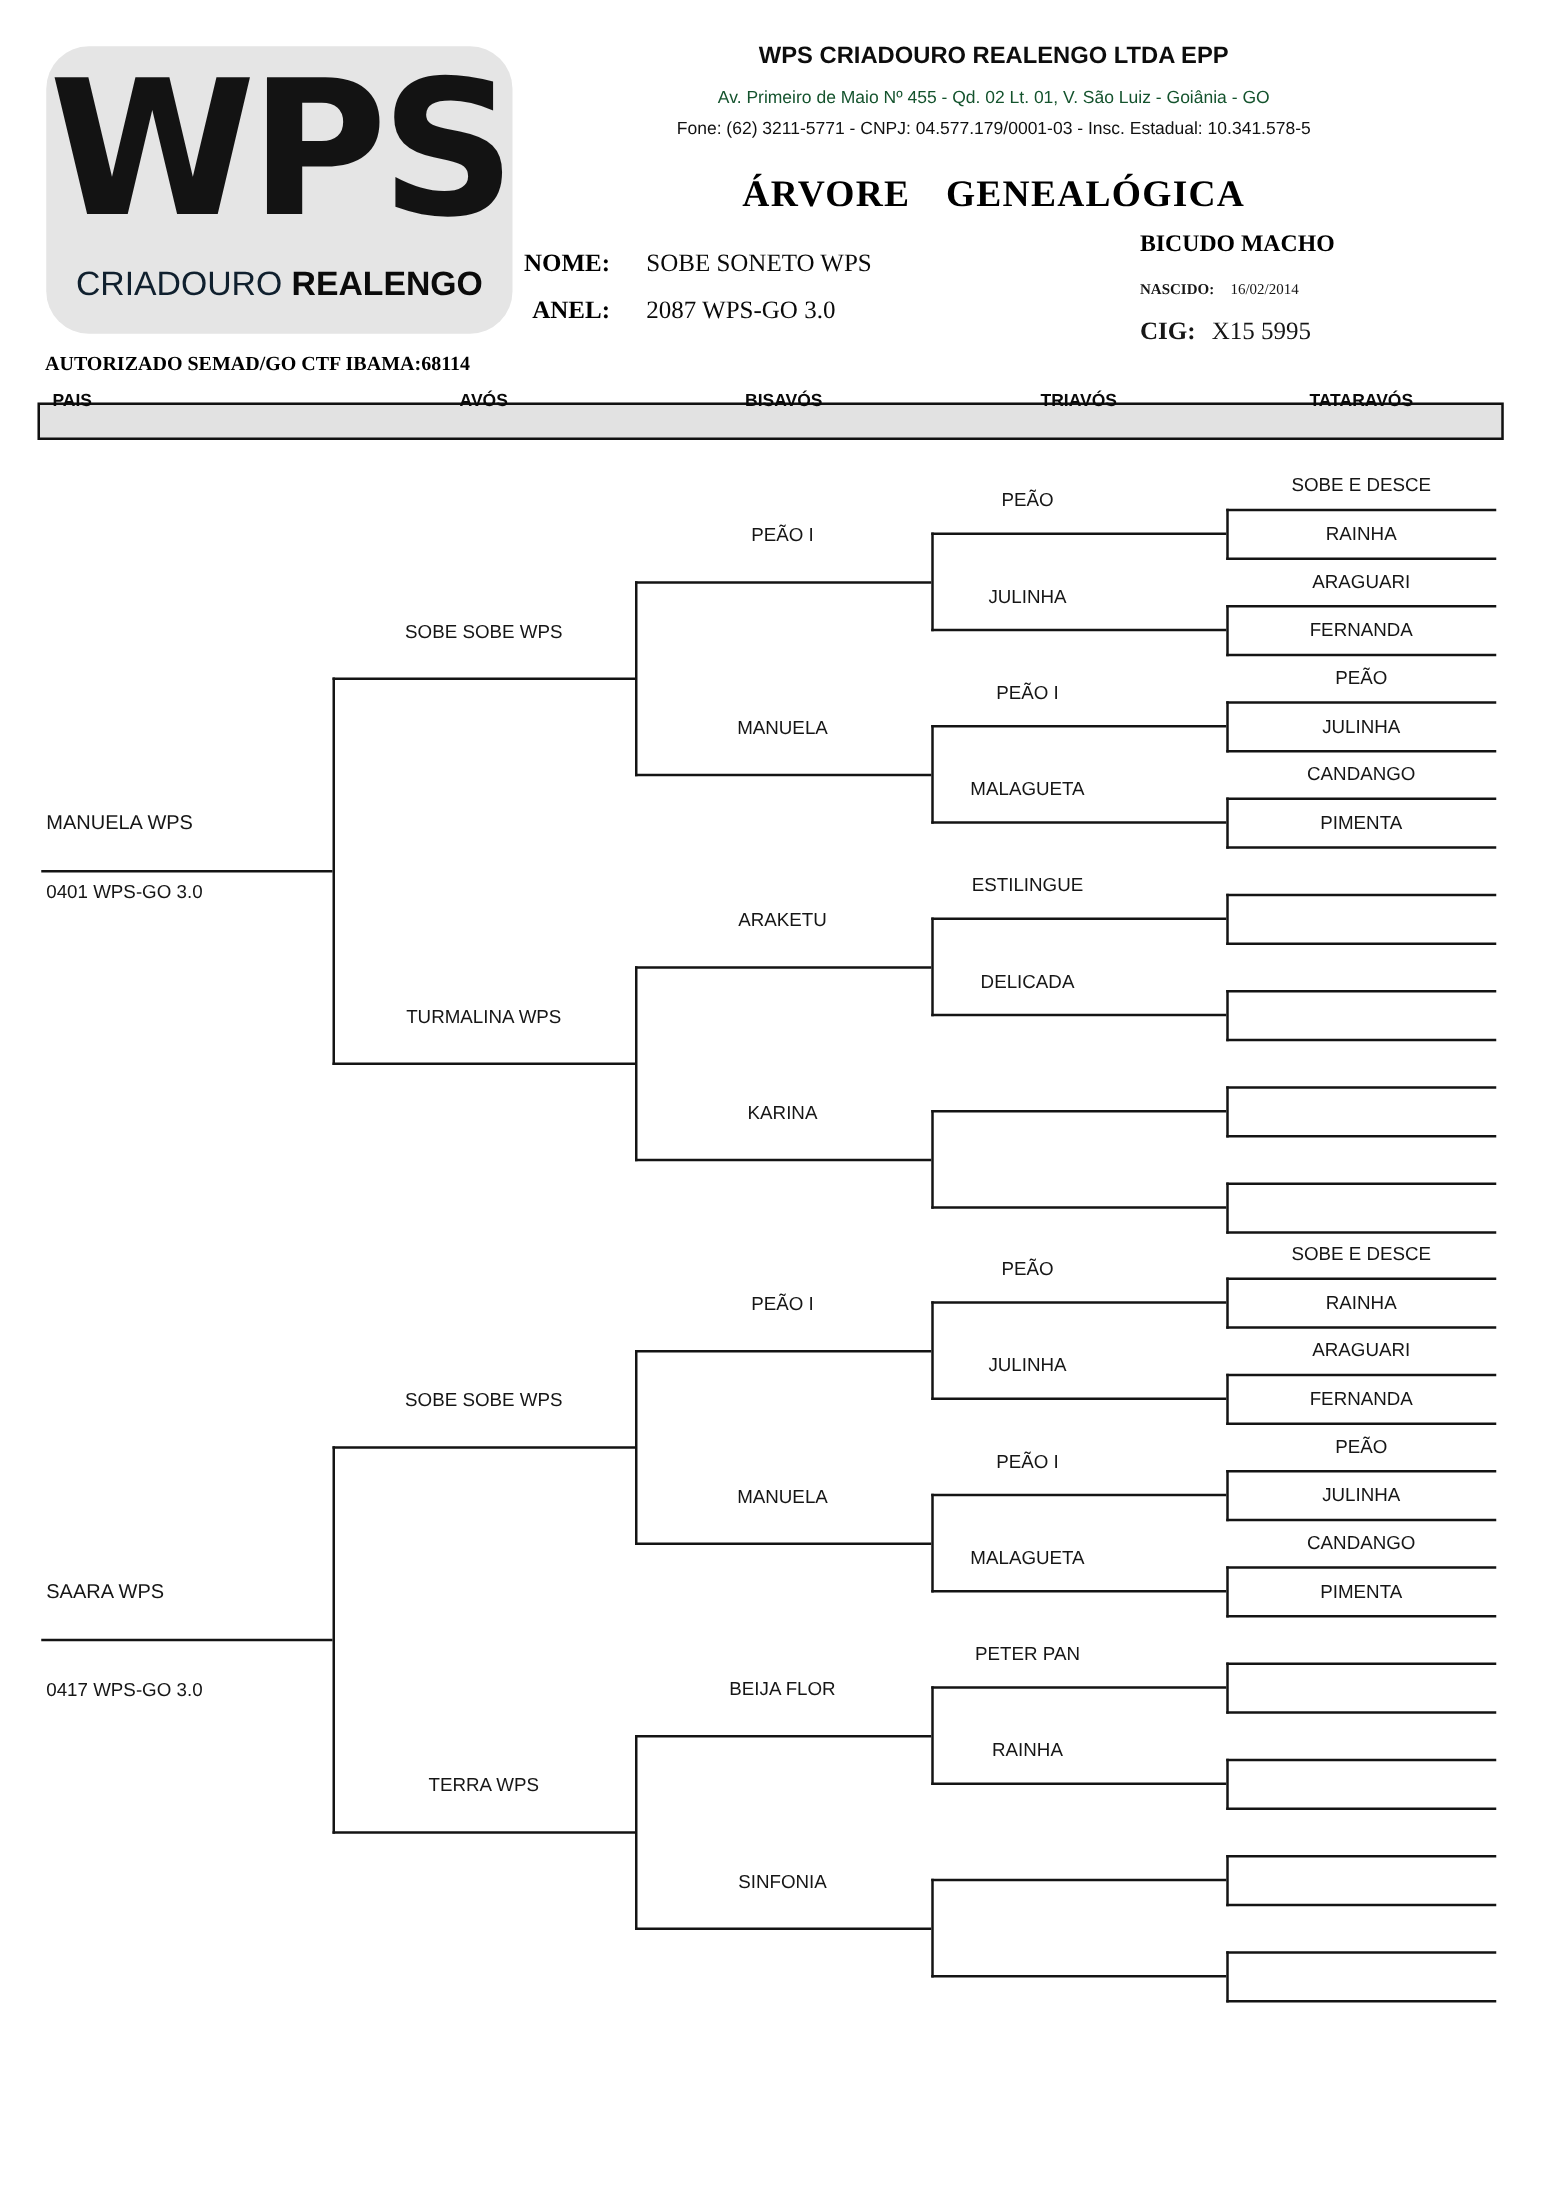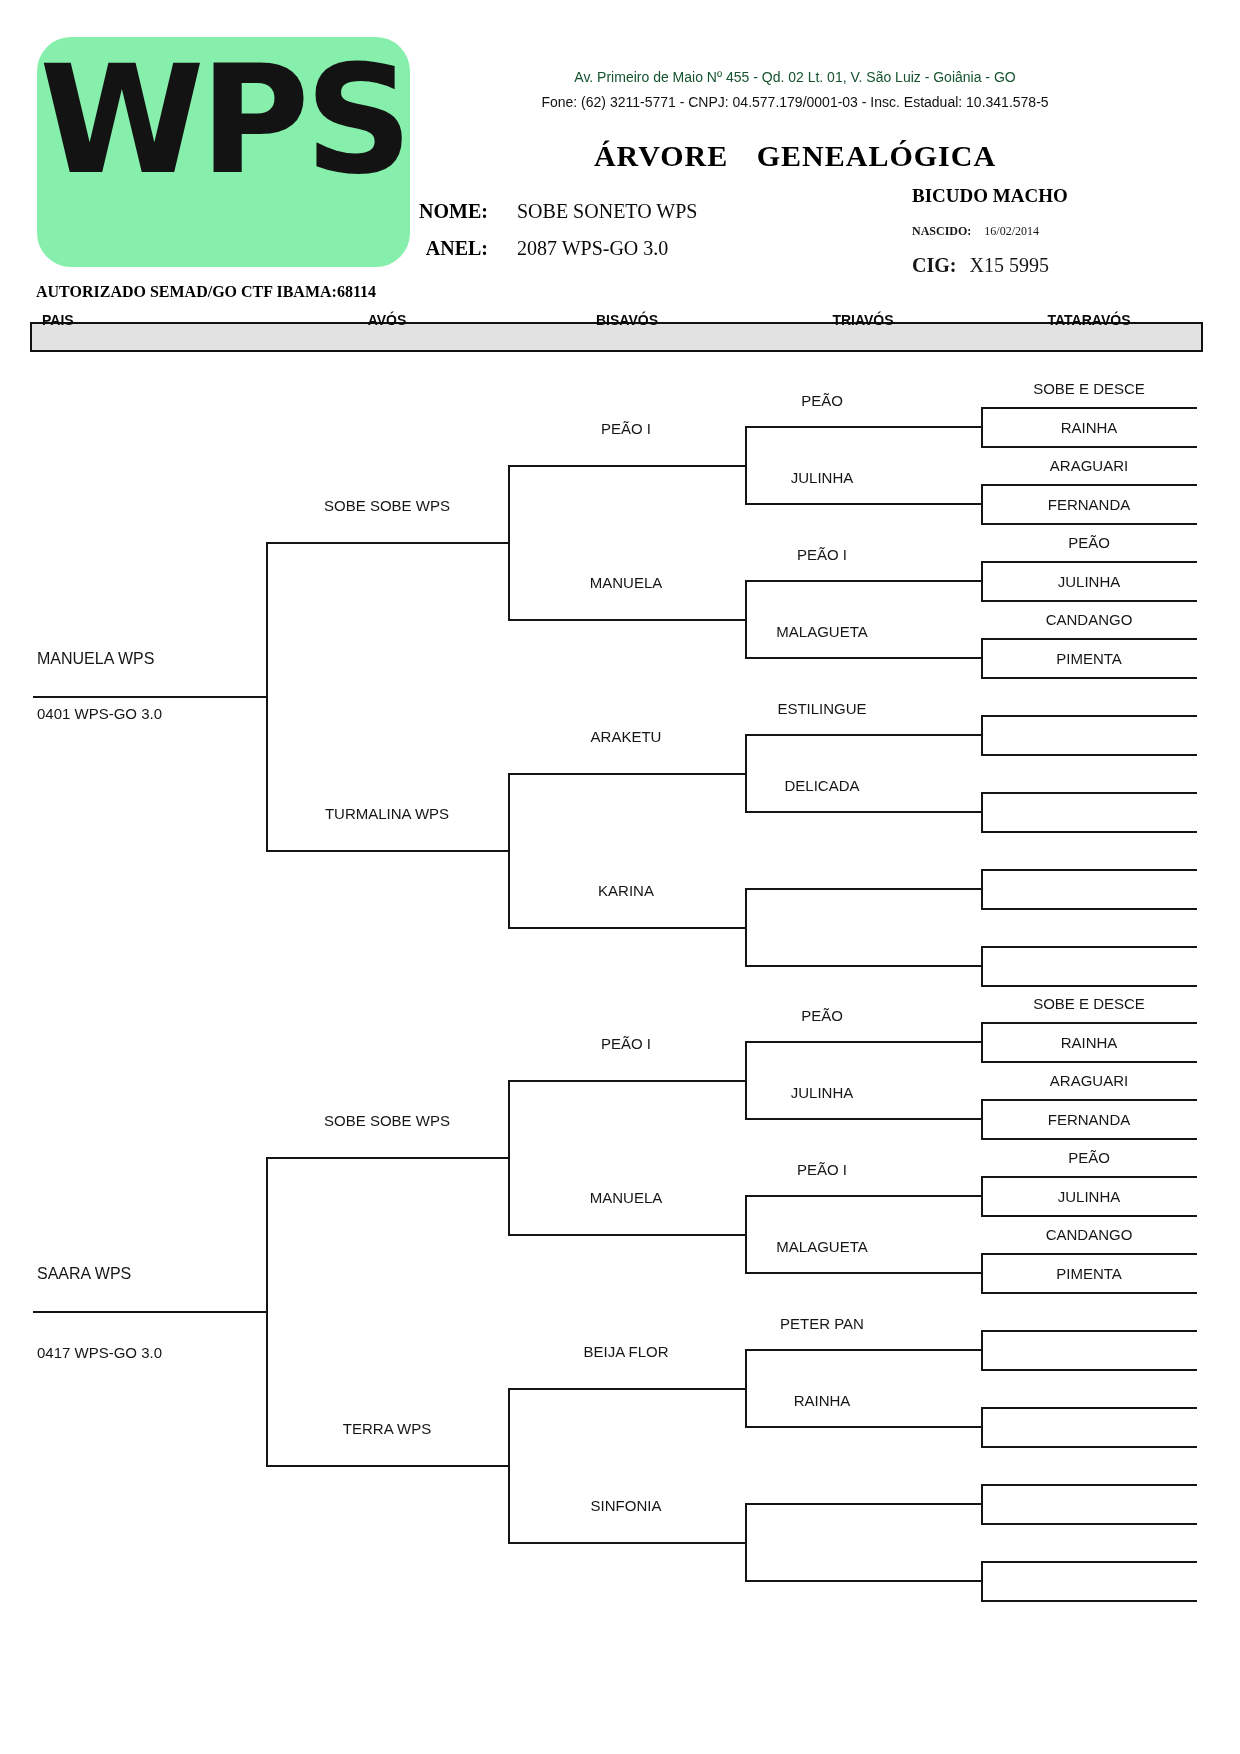--- a/index.html
+++ b/index.html
@@ -1,21 +1,21 @@
 <!DOCTYPE html>
 <html><head>
 <meta charset="utf-8">
 <style>
   html,body{margin:0;padding:0;background:#fff;}
   .page{position:relative;width:1240px;height:1754px;background:#ffffff;overflow:hidden;
         font-family:"Liberation Sans","DejaVu Sans",sans-serif;color:#161616;}
 
   
   .logo{position:absolute;left:37px;top:37px;width:373px;height:230px;border-radius:34px;
-        background:#86efac;text-align:center;}
+        background:#e5e5e5;text-align:center;}
   .logo-acronym{position:absolute;top:3px;left:0;width:100%;font-family:"DejaVu Sans","Liberation Sans",sans-serif;
         font-weight:bold;font-size:150px;line-height:160px;letter-spacing:-5px;color:#131313;}
   .logo-sub{position:absolute;top:176px;left:0;width:100%;font-size:27px;line-height:28px;
         letter-spacing:0px;color:#10202e;white-space:nowrap;}
   .logo-sub .lt{font-weight:normal;}
   .logo-sub .bd{font-weight:bold;color:#0b0b0b;}
 
   
   .authorization{position:absolute;left:36px;top:283px;font-family:"Liberation Serif","DejaVu Serif",serif;
         font-weight:bold;font-size:16px;color:#000;}
@@ -55,24 +55,29 @@
   .nlabel.pai{font-size:16px;}
   .ring{position:absolute;font-size:15px;color:#161616;}
 </style>
 </head>
 <body>
 
 <div class="page">
 
   <div class="logo">
     <div class="logo-acronym">WPS</div>
+    <div class="logo-sub">
+      <span class="lt">CRIADOURO</span>
+      <span class="bd">REALENGO</span>
+    </div>
   </div>
 
   <div class="authorization">AUTORIZADO SEMAD/GO CTF IBAMA:68114</div>
 
+  <div class="co-name">WPS CRIADOURO REALENGO LTDA EPP</div>
   <div class="co-address">Av. Primeiro de Maio Nº 455 - Qd. 02 Lt. 01, V. São Luiz  - Goiânia - GO</div>
   <div class="co-phone">Fone: (62) 3211-5771  -  CNPJ: 04.577.179/0001-03  -  Insc. Estadual: 10.341.578-5</div>
   <div class="doc-title">ÁRVORE GENEALÓGICA</div>
 
   <div class="fld-label nome-label">NOME:</div>
   <div class="fld-value nome-value">SOBE SONETO WPS</div>
   <div class="fld-label anel-label">ANEL:</div>
   <div class="fld-value anel-value">2087 WPS-GO 3.0</div>
 
   <div class="species">BICUDO MACHO</div>

